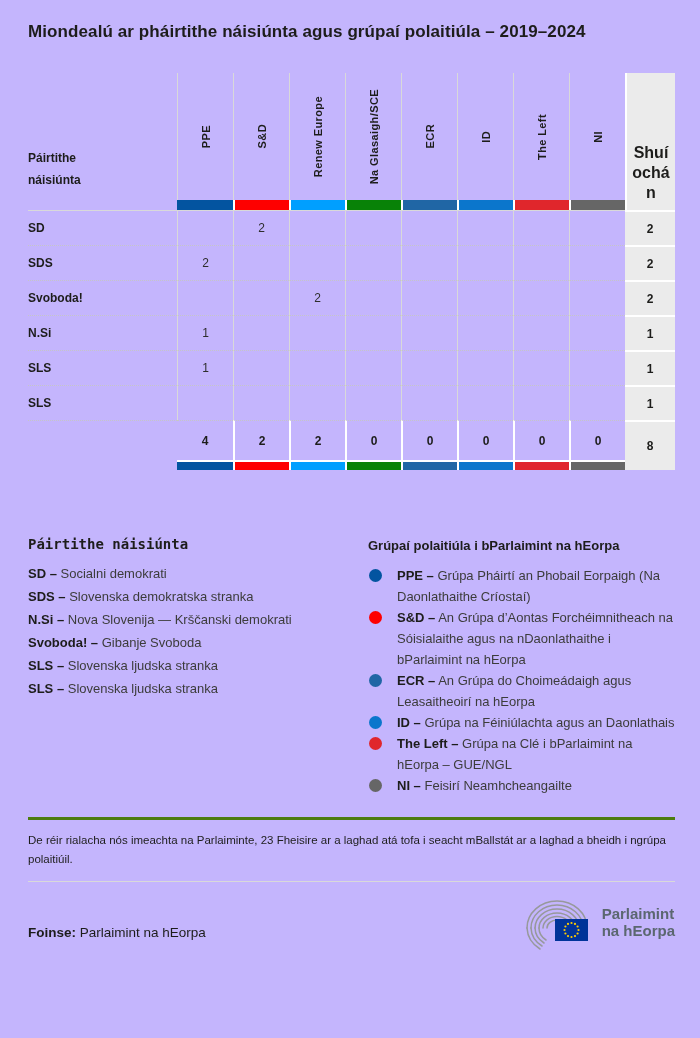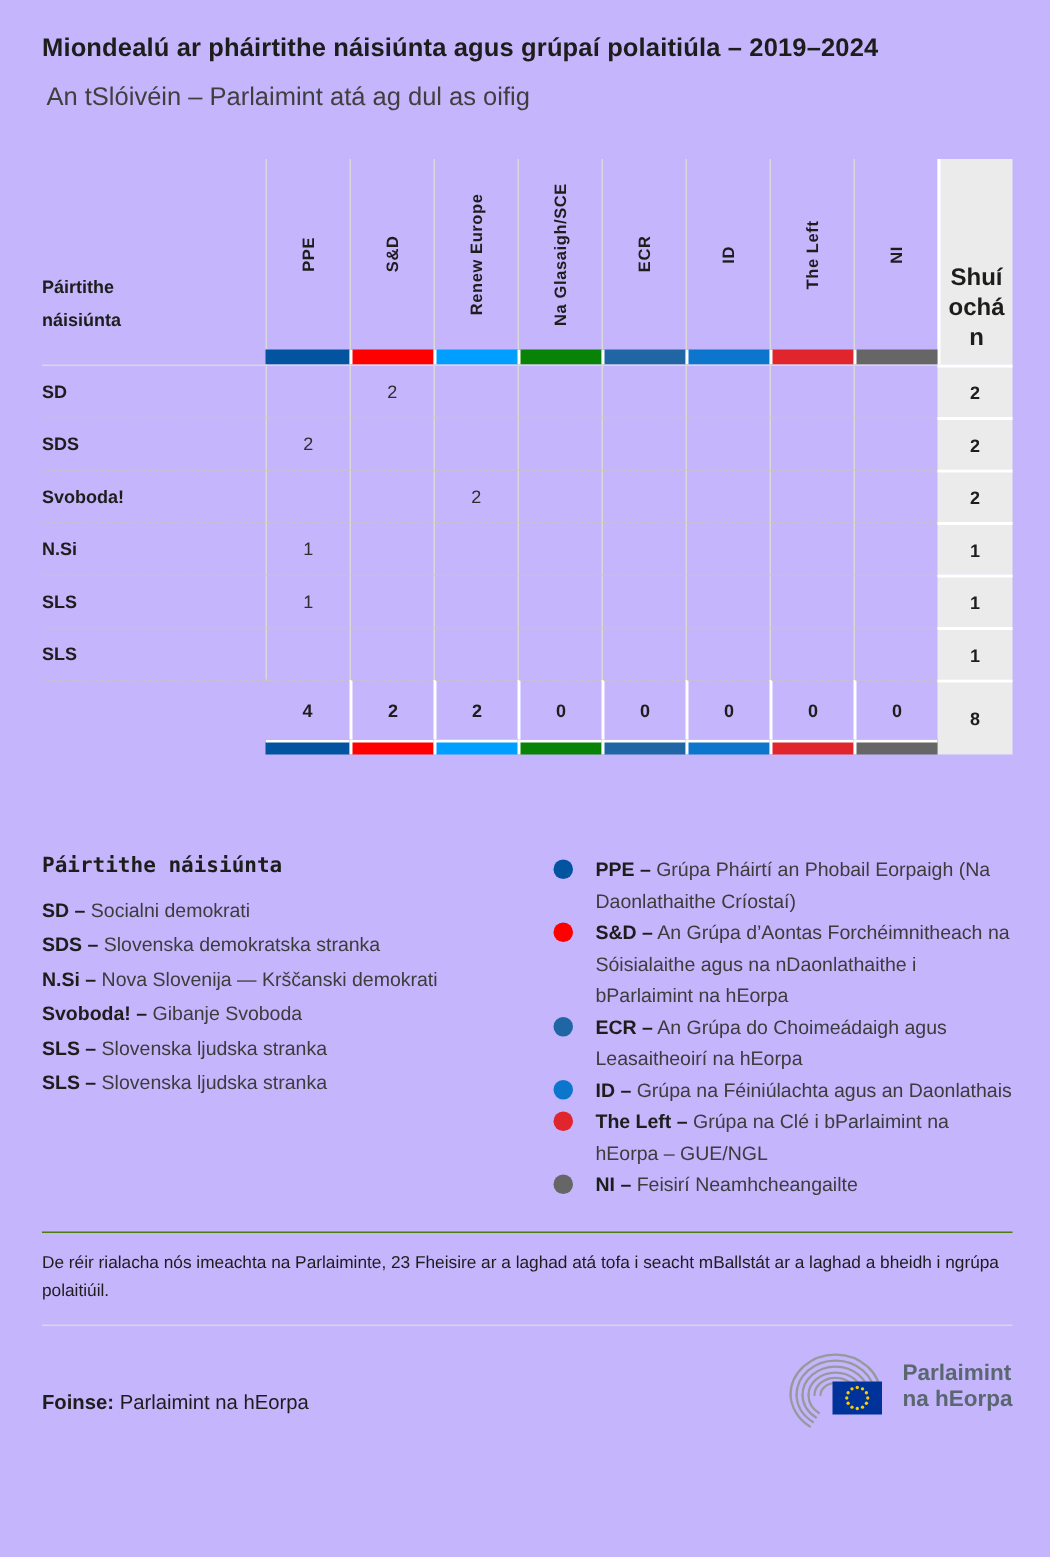--- a/index.html
+++ b/index.html
@@ -50,35 +50,34 @@
   .pl-item b{color:#1d1d1b;}
   .legend-right{flex:1;}
   .legend-right h3{font-size:13px;font-weight:bold;margin:2px 0 12px 0;color:#1d1d1b;}
   .gl-item{display:flex;align-items:flex-start;margin:0;}
   .dot-swatch{width:13px;height:13px;border-radius:50%;flex:none;margin:4px 15px 0 1px;}
   .gl-item p{margin:0;font-size:13px;line-height:21px;color:#3c3c3b;}
   .gl-item p b{color:#1d1d1b;}
 
   
   .footnote{
-    margin-top:21px;border-top:1px solid #4d7c0f;border-bottom:1px solid #d9d9d9;
+    margin-top:21px;border-top:3px solid #4d7c0f;border-bottom:1px solid #d9d9d9;
     padding:11px 0 12px 0;font-size:11.5px;line-height:19px;color:#1d1d1b;
   }
   .source-row{display:flex;justify-content:space-between;align-items:flex-end;margin-top:10px;}
   .source-line{font-size:13.5px;margin:0 0 12px 0;color:#1d1d1b;}
   .ep-logo{display:flex;align-items:center;}
   .logo-text{margin-left:8px;font-weight:bold;font-size:15px;line-height:17px;color:#5b6770;}
 </style>
 </head>
 <body>
 
 <div class="page">
 
   <h1 class="title">Miondealú ar pháirtithe náisiúnta agus grúpaí polaitiúla – 2019–2024</h1>
-  <h2 class="subtitle">An tSlóivéin – Parlaimint atá ag dul as oifig</h2>
 
   <div class="grid" id="results-grid">
     <div class="cell h-label">
       <span>Páirtithe náisiúnta</span>
     </div>
     <div class="cell h-seats gray">
       <span>Shuíochán</span>
     </div>
   <div class="cell h-group" style="grid-area: 1 / 2;">
         <span class="rot">PPE</span>
@@ -198,20 +197,21 @@
       <div id="party-legend-items">
           <p class="pl-item"><b>SD –</b> Socialni demokrati</p>
           <p class="pl-item"><b>SDS –</b> Slovenska demokratska stranka</p>
           <p class="pl-item"><b>N.Si –</b> Nova Slovenija — Krščanski demokrati</p>
           <p class="pl-item"><b>Svoboda! –</b> Gibanje Svoboda</p>
           <p class="pl-item"><b>SLS –</b> Slovenska ljudska stranka</p>
           <p class="pl-item"><b>SLS –</b> Slovenska ljudska stranka</p>
         </div>
     </div>
     <div class="legend-right">
+      <h3>Grúpaí polaitiúla i bParlaimint na hEorpa</h3>
       <div id="group-legend-items">
           <div class="gl-item">
             <span class="dot-swatch" style="background: rgb(3, 84, 160);"></span>
             <p><b>PPE –</b> Grúpa Pháirtí an Phobail Eorpaigh (Na Daonlathaithe Críostaí)</p>
           </div>
           <div class="gl-item">
             <span class="dot-swatch" style="background: rgb(254, 0, 0);"></span>
             <p><b>S&amp;D –</b> An Grúpa d’Aontas Forchéimnitheach na Sóisialaithe agus na nDaonlathaithe i bParlaimint na hEorpa</p>
           </div>
           <div class="gl-item">

